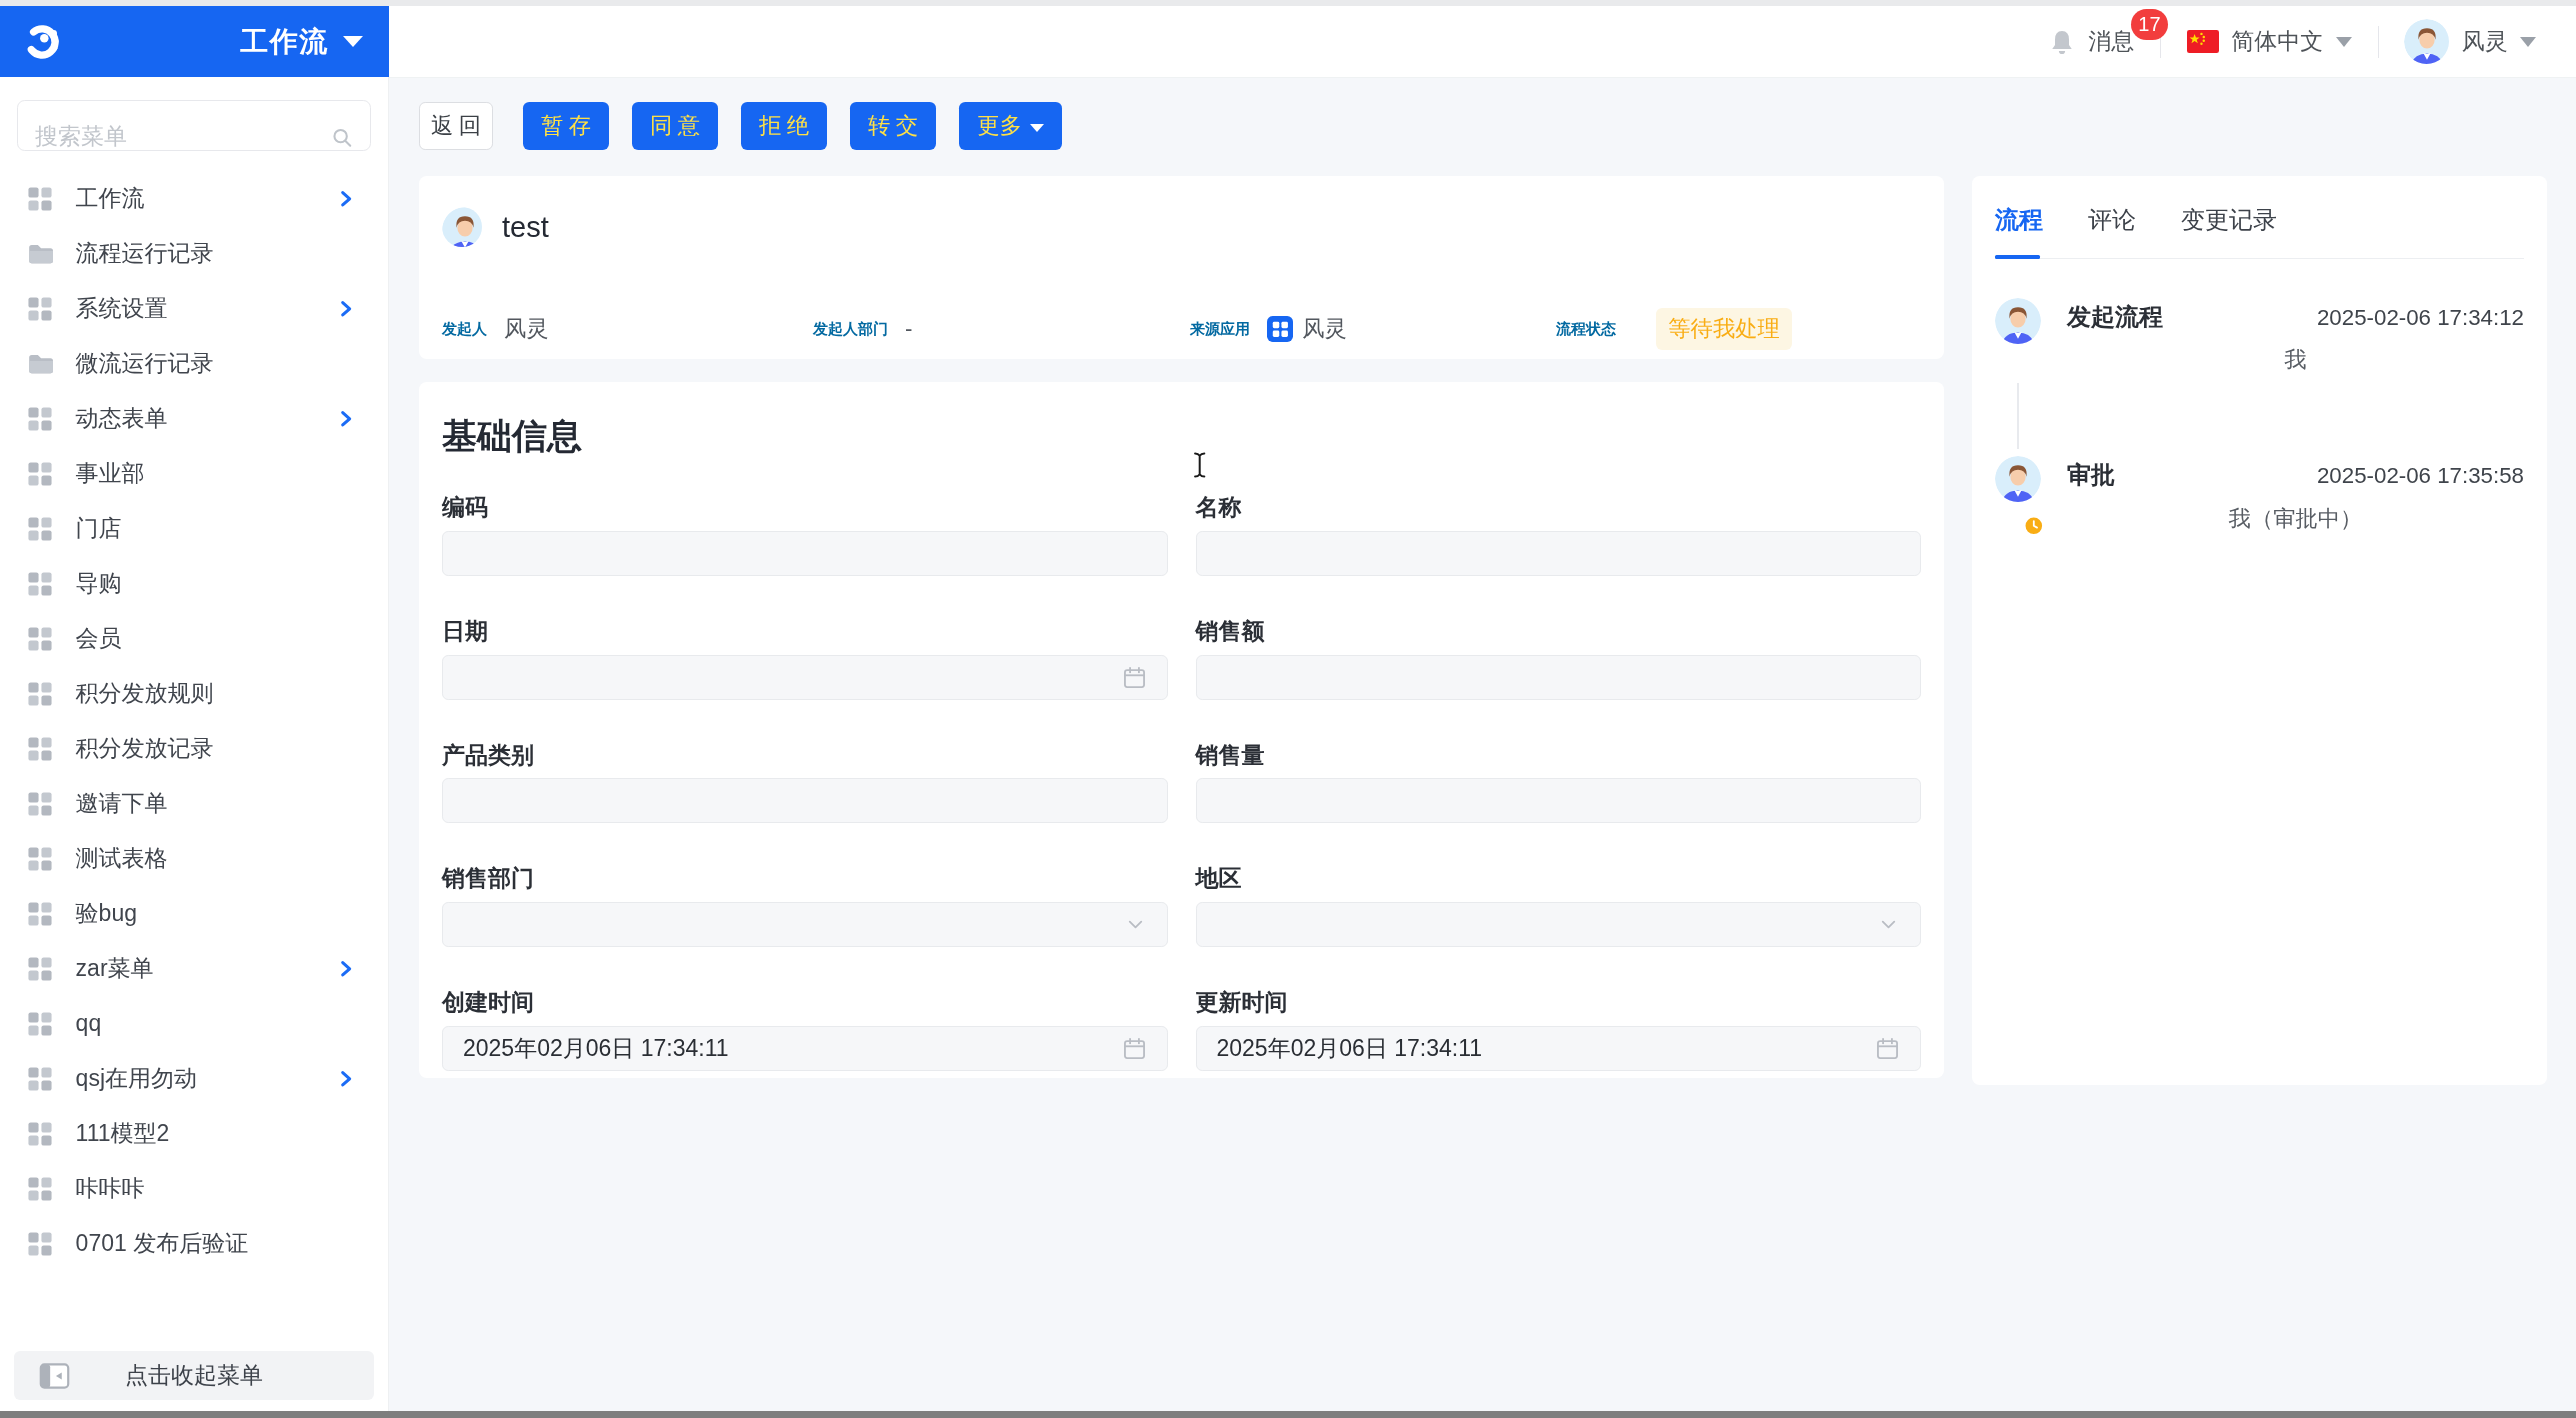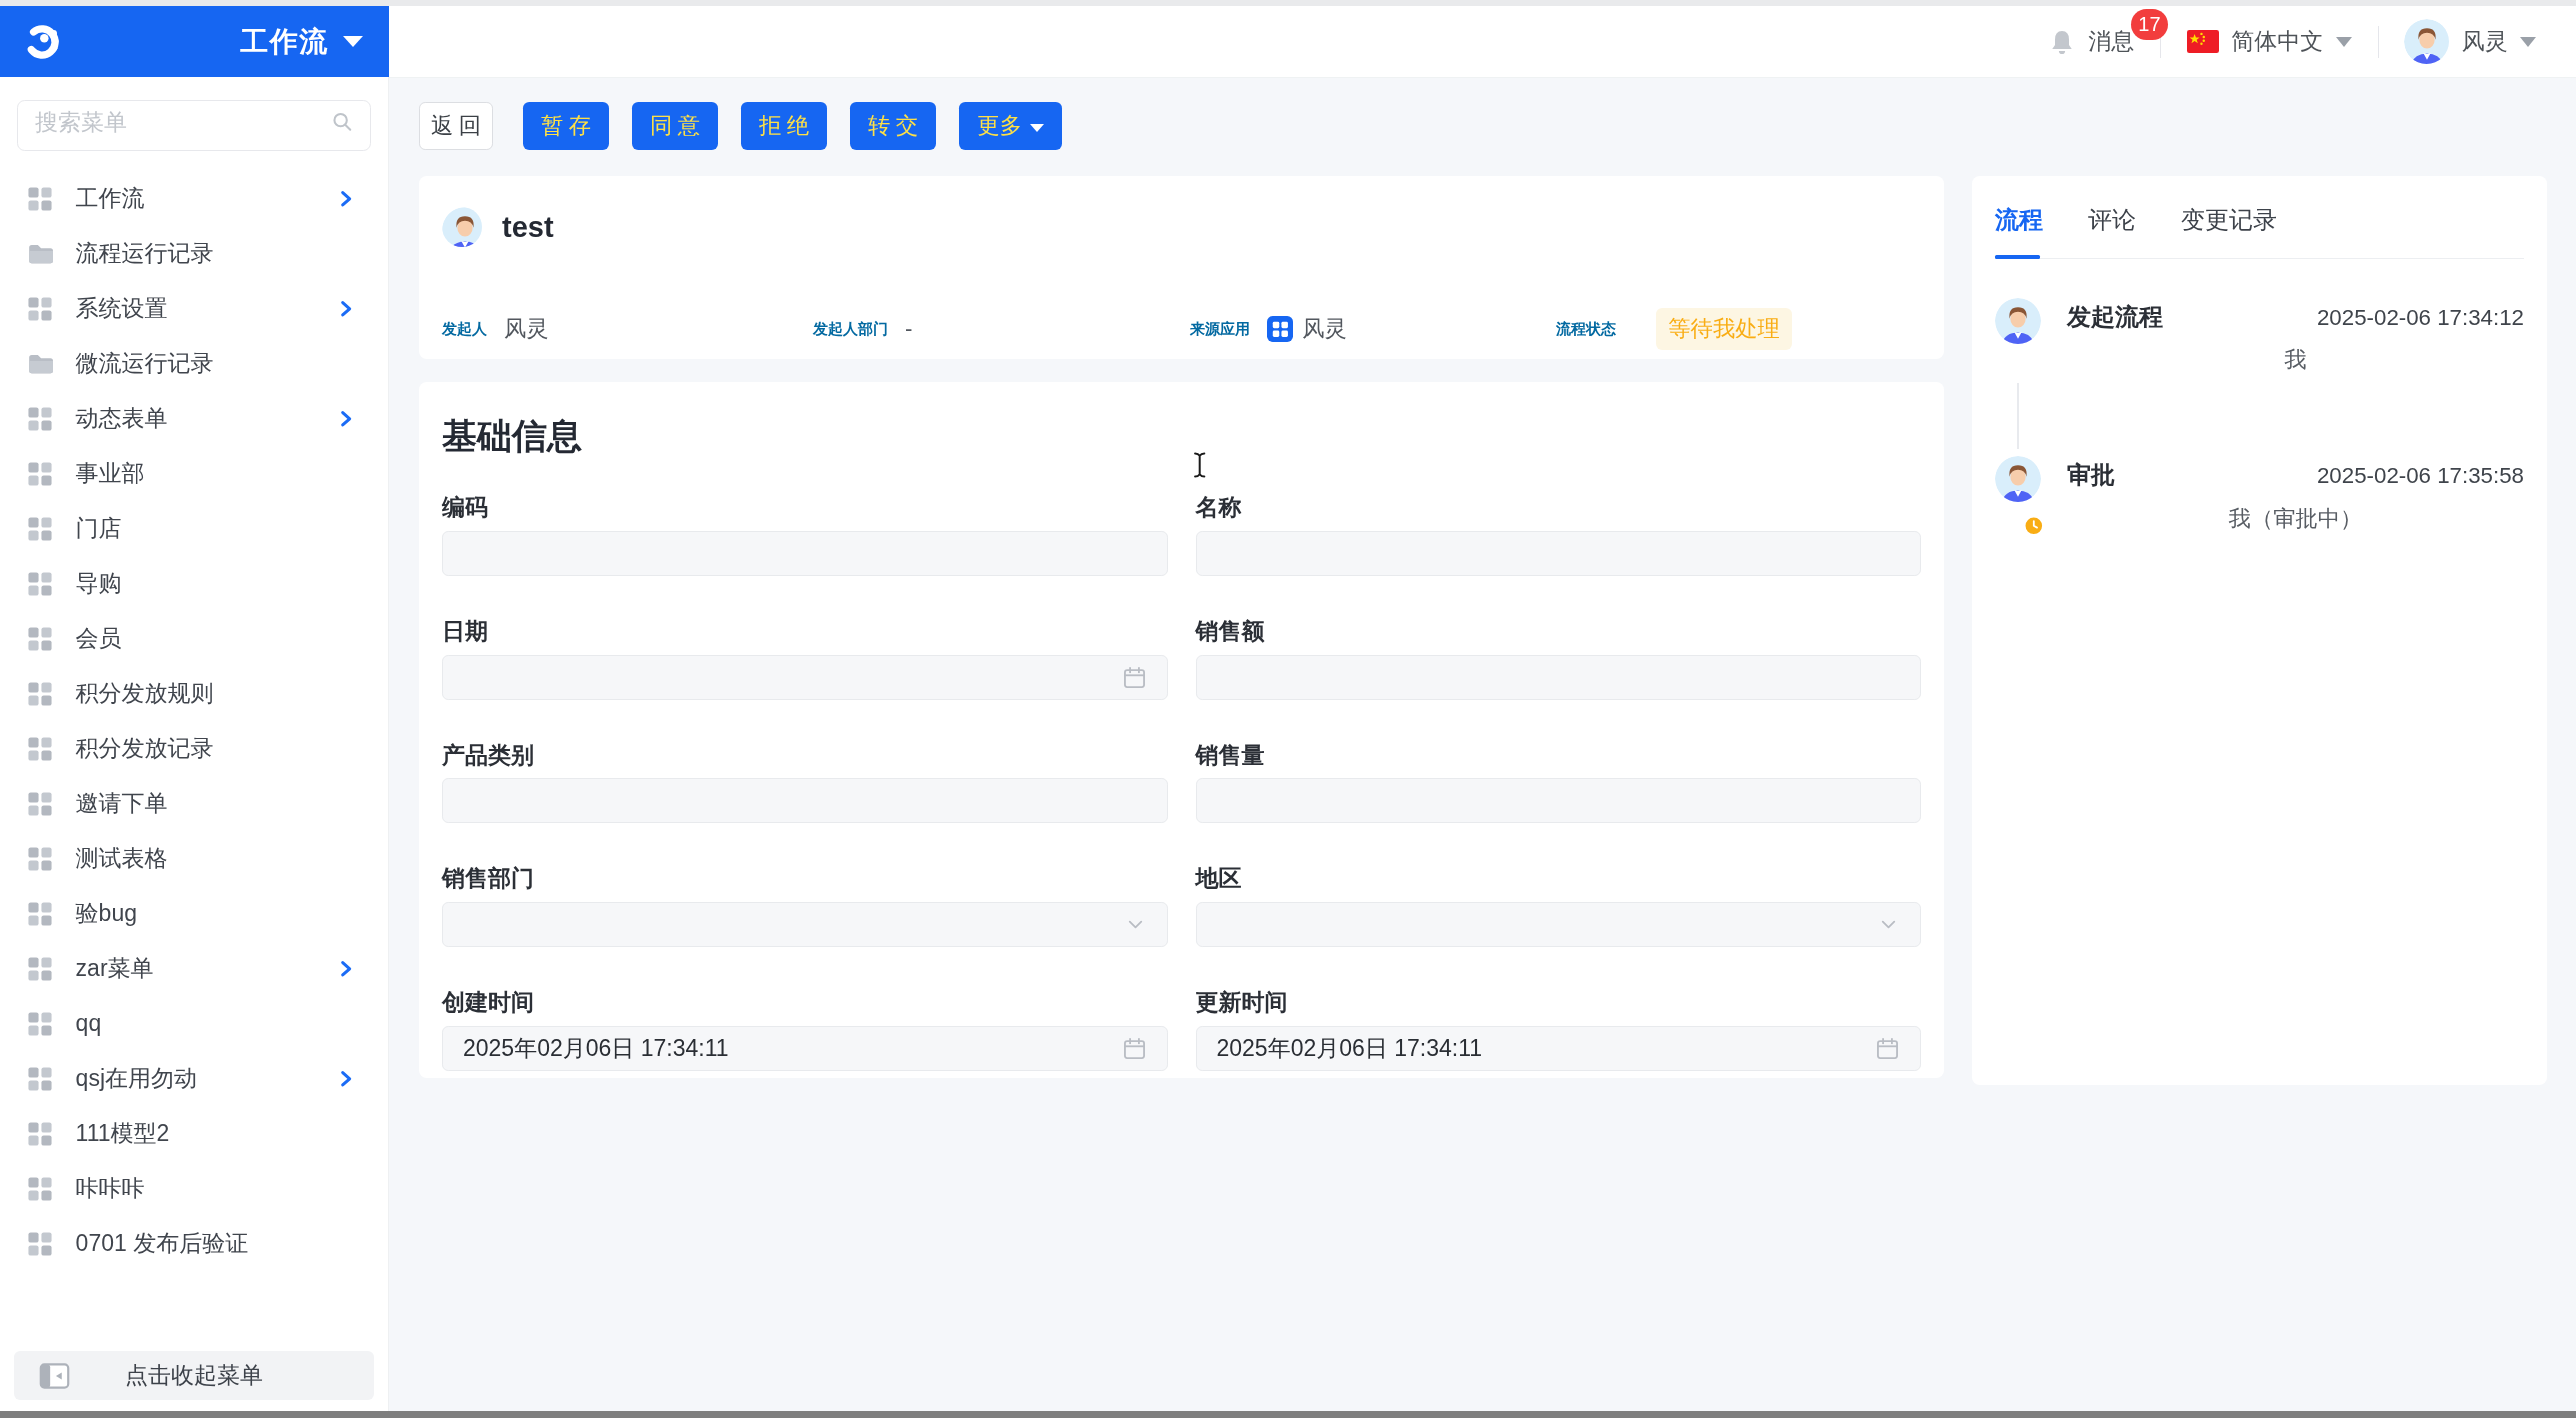--- a/index.html
+++ b/index.html
@@ -20,21 +20,21 @@
   .msg-label { font-size:23px; color:#4e5358; margin-left:12.3px; }
   .badge { position:absolute; top:-17px; right:-34px; min-width:35px; height:31px; border-radius:15.4px; background:#f23d3d; color:#fff; font-size:20px; display:flex; align-items:center; justify-content:center; padding:0 7.7px; }
   .v-divider { width:0.8px; height:32px; background:#e5e6eb; margin:0 26px; }
   .lang-group, .user-group { display:flex; align-items:center; }
   .lang-label, .user-label { font-size:23px; color:#4e5358; margin-left:12.3px; }
   .caret-down { width:0; height:0; border-left:8.5px solid transparent; border-right:8.5px solid transparent; border-top:10px solid #9aa0a8; margin-left:12.3px; }
   .avatar-s { width:45px; height:45px; border-radius:50%; overflow:hidden; flex:none; }
 
   
   .sidebar { position:absolute; top:77px; left:0; width:389px; height:1334px; background:#ffffff; border-right:0.8px solid #eef0f2; }
-  .search-box { margin:23px 17px 0 17px; height:51px; border:1.5px solid #e7e8ec; border-radius:7.7px; display:flex; align-items:flex-start; padding:8px 17px; background:#fff; }
+  .search-box { margin:23px 17px 0 17px; height:51px; border:1.5px solid #e7e8ec; border-radius:7.7px; display:flex; align-items:flex-end; padding:0 17px; background:#fff; }
   .search-box input { border:none; outline:none; flex:1; font-size:23px; color:#40454d; font-family:inherit; background:transparent; }
   .search-box input::placeholder { color:#c2c6cc; }
   .menu-list { margin-top:20px; }
   .menu-item { height:55px; display:flex; align-items:center; padding:0 31px 0 26px; cursor:pointer; }
   .mi-icon { width:28px; height:28px; flex:none; display:flex; align-items:center; justify-content:center; }
   .mi-label { font-size:23px; color:#40454d; margin-left:21.6px; white-space:nowrap; }
   .mi-chevron { margin-left:auto; display:flex; }
   .collapse-bar { position:absolute; left:14px; right:14px; bottom:10.8px; height:49px; background:#f2f3f5; border-radius:6.2px; display:flex; align-items:center; justify-content:center; }
   .collapse-bar .cb-icon { position:absolute; left:25px; display:flex; }
   .cb-label { font-size:23px; color:#3d424a; }
@@ -49,21 +49,21 @@
   .more-caret { width:0; height:0; border-left:7px solid transparent; border-right:7px solid transparent; border-top:8.5px solid #fff; margin-top:3.1px; }
 
   .main-row { display:flex; margin-top:26px; gap:28px; align-items:flex-start; }
   .left-col { width:1525px; display:flex; flex-direction:column; gap:23px; }
   .card { background:#fff; border-radius:7.7px; }
 
   
   .process-card { height:183px; padding:31px 23px 0 23px; position:relative; }
   .pc-head { display:flex; align-items:center; }
   .avatar-m { width:40px; height:40px; border-radius:50%; overflow:hidden; flex:none; }
-  .pc-title { font-size:29px; font-weight:700; color:#242933; margin-left:20px; }
+  .pc-title { font-size:29px; font-weight:400; color:#242933; margin-left:20px; }
   .meta-row { position:absolute; left:23px; right:23px; top:132px; display:grid; grid-template-columns:371px 377px 366px 1fr; align-items:center; }
   .meta-item { display:flex; align-items:center; }
   .meta-label { font-size:15px; font-weight:700; color:#0369a1; }
   .meta-value { font-size:22.3px; color:#52575e; margin-left:17px; display:flex; align-items:center; gap:9.2px; }
   .status-badge { background:#fdf6e3; color:#f9ad14; border-radius:6.2px; padding:6.2px 12.3px; font-size:22.3px;margin-left:23px; }
   .app-ic { display:flex; }
 
   
   .form-card { height:696px; padding:31px 23px; }
   .form-title { font-size:35px; font-weight:700; color:#242933; margin-bottom:32px; }

